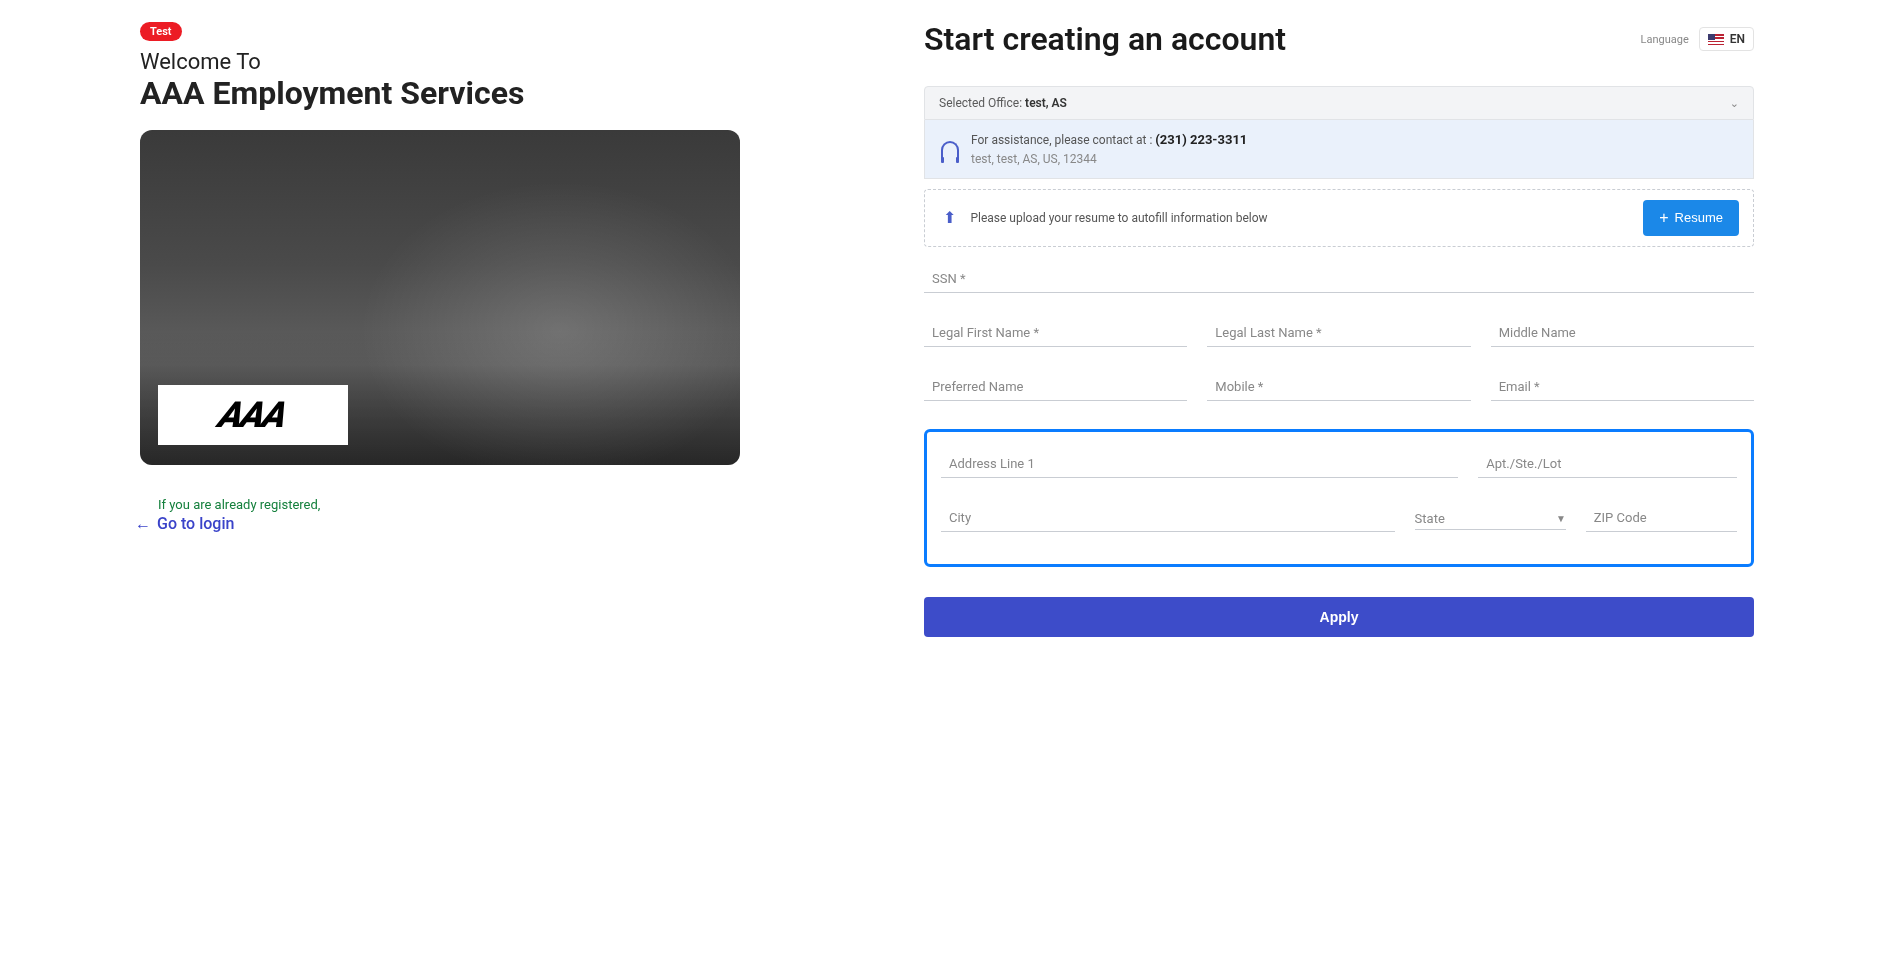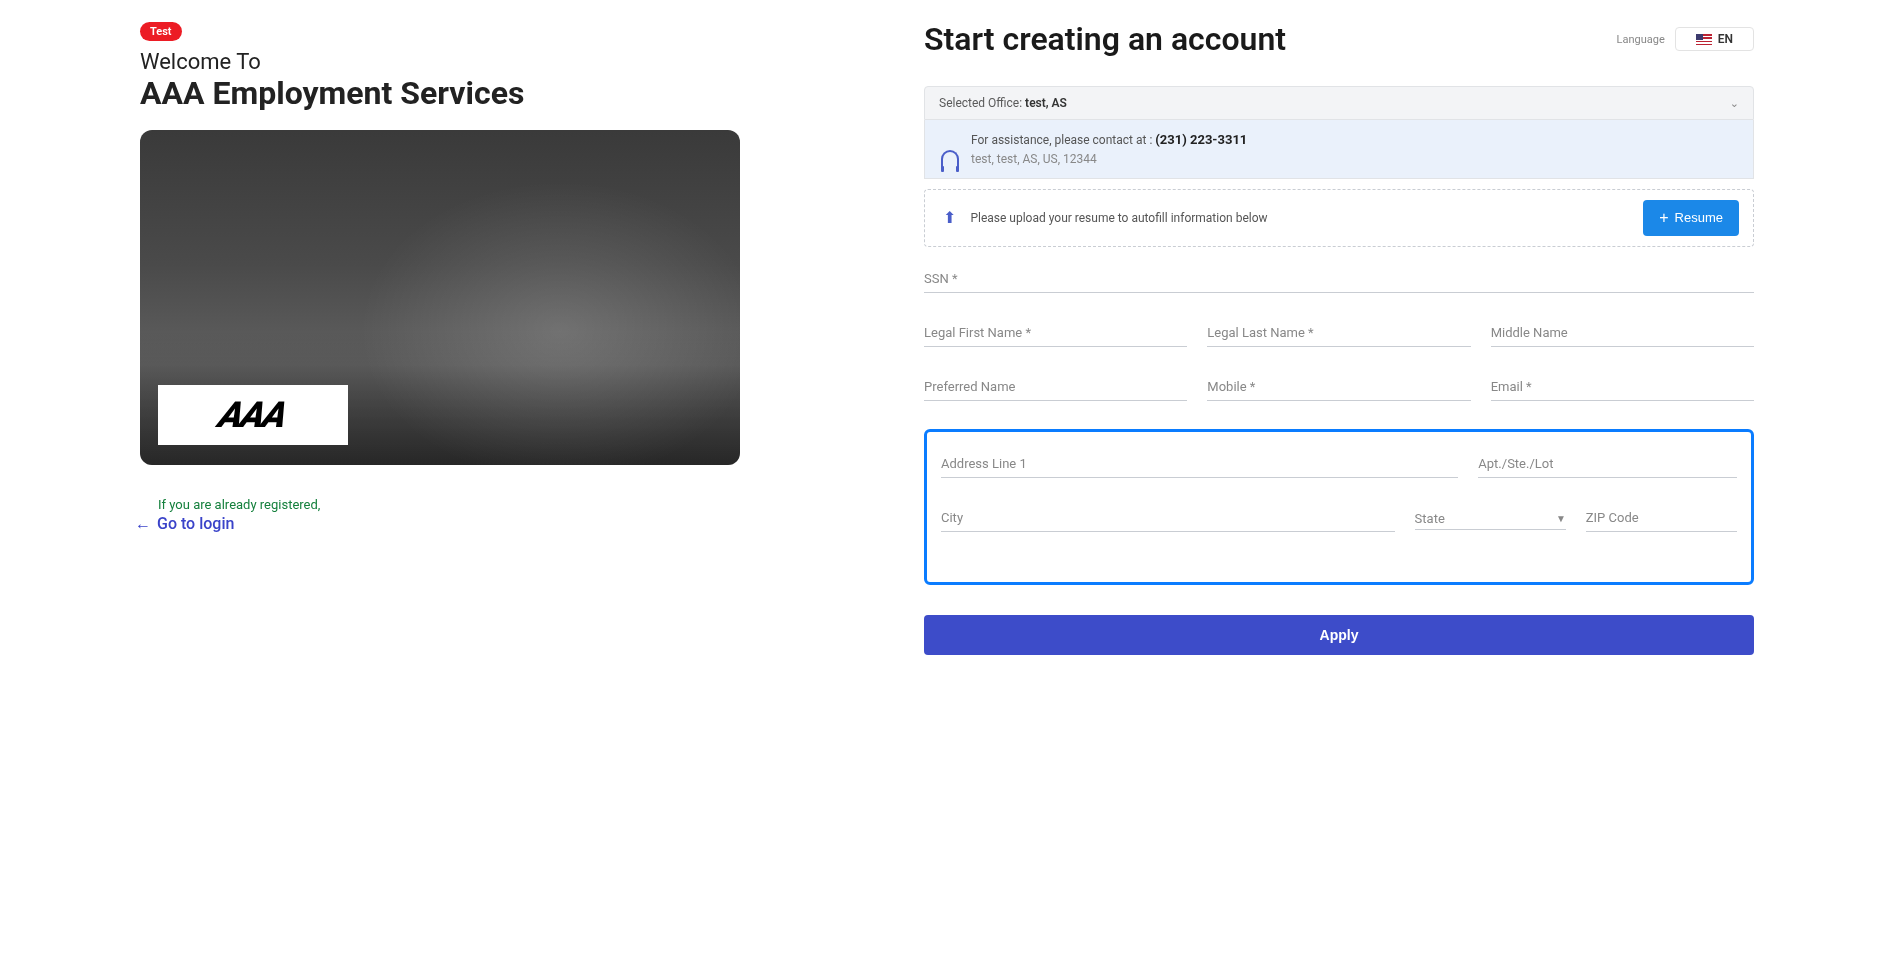--- a/index.html
+++ b/index.html
@@ -118,21 +118,21 @@
   gap: 10px;
   margin-left: 28px;
 }
 .lang-label {
   font-size: 11px;
   color: #888;
 }
 .lang-selector {
   border: 1px solid #e3e3e3;
   border-radius: 4px;
-  padding: 4px 20px;
+  padding: 4px 8px;
   display: flex;
   align-items: center;
   gap: 6px;
   font-size: 12px;
   font-weight: 600;
   cursor: pointer;
 }
 .flag {
   width: 16px;
   height: 11px;
@@ -161,21 +161,21 @@
 .office-label { color: #5a5a5a; }
 .office-value { font-weight: 600; color: #333; }
 .chevron { color: #888; font-size: 11px; }
 
 .assistance-bar {
   background: #eaf1fb;
   border: 1px solid #e1e3e6;
   border-top: none;
   padding: 10px 14px;
   display: flex;
-  align-items: flex-end;
+  align-items: center;
   gap: 12px;
 }
 .headset-icon {
   width: 18px;
   height: 18px;
   border: 2px solid #4a5ec9;
   border-radius: 50% 50% 0 0;
   border-bottom: none;
   position: relative;
   margin-top: 3px;
@@ -249,40 +249,40 @@
   width: 100%;
   border: none;
   border-bottom: 1px solid #c9cdd3;
   padding: 6px 0 4px 0;
   font-size: 13px;
   background: transparent;
   outline: none;
 }
 .field label {
   position: absolute;
-  left: 0;
+  left: 8px;
   top: 4px;
   font-size: 13px;
   color: #888;
   pointer-events: none;
 }
 .select-box {
   display: flex;
   justify-content: space-between;
   align-items: center;
   cursor: pointer;
   height: 24px;
 }
 .select-label { color: #888; font-size: 13px; }
 .select-caret { color: #888; font-size: 10px; }
 
 .highlight-box {
   border: 3px solid #0a7cff;
   border-radius: 6px;
-  padding: 20px 14px 22px 14px;
+  padding: 20px 14px 4px 14px;
   margin-top: 0;
 }
 
 .apply-btn {
   width: 100%;
   background: #3d4cc9;
   color: #fff;
   border: none;
   padding: 12px;
   border-radius: 4px;

